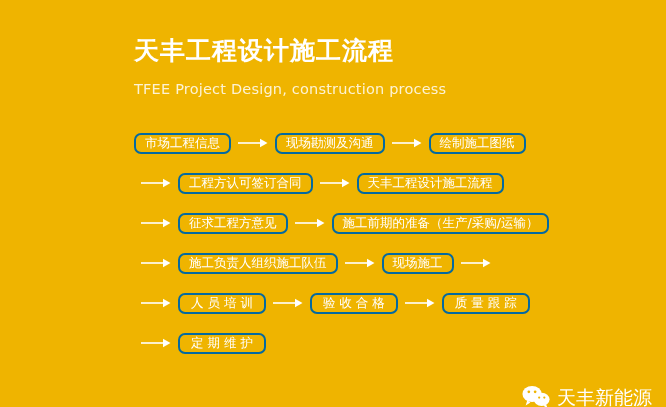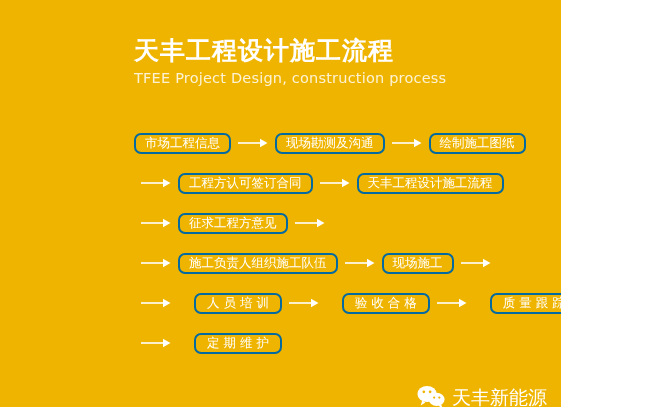--- a/index.html
+++ b/index.html
@@ -8,21 +8,21 @@
     padding: 0;
   }
   body {
     width: 666px;
     height: 407px;
     overflow: hidden;
     font-family: "DejaVu Sans", "Liberation Sans", sans-serif;
   }
   #slide {
     position: relative;
-    width: 561px;
+    width: 666px;
     height: 407px;
     background: #efb400;
     overflow: hidden;
     box-sizing: border-box;
   }
 
   
   #header {
     position: absolute;
     left: 134px;
@@ -31,21 +31,21 @@
   }
   #main-title {
     font-size: 25px;
     font-weight: bold;
     color: #ffffff;
     letter-spacing: 1px;
     line-height: 34px;
     white-space: nowrap;
   }
   #sub-title {
-    margin-top: 1px;
+    margin-top: 12px;
     font-size: 14.5px;
     font-weight: normal;
     color: #fdf3d4;
     letter-spacing: 0.2px;
     line-height: 18px;
     white-space: nowrap;
   }
 
   
   #flow {
@@ -71,21 +71,21 @@
     padding: 0 9px;
     border: 2px solid #0369a1;
     border-radius: 7px;
     background: transparent;
     color: #ffffff;
     font-size: 12.5px;
     line-height: 1;
     box-sizing: border-box;
     white-space: nowrap;
   }
-  .pill.spaced-inner { padding: 0 11px; margin-left: 16px; }
+  .pill.spaced-inner { padding: 0 11px; }
 
   
   .arrow {
     display: inline-flex;
     align-items: center;
     width: 30px;
     height: 12px;
     margin: 0 7px;
     flex: 0 0 auto;
   }
@@ -165,20 +165,21 @@
             <path d="M22 1.8 L29.5 6 L22 10.2 Z" fill="#ffffff"></path>
           </svg>
         </span>
         <span class="pill">征求工程方意见</span>
         <span class="arrow">
           <svg viewBox="0 0 30 12" width="30" height="12">
             <line x1="0" y1="6" x2="24" y2="6" stroke="#ffffff" stroke-width="1.6"></line>
             <path d="M22 1.8 L29.5 6 L22 10.2 Z" fill="#ffffff"></path>
           </svg>
         </span>
+        <span class="pill">施工前期的准备（生产/采购/运输）</span>
       </div>
       <div class="flow-row">
         <span class="arrow">
           <svg viewBox="0 0 30 12" width="30" height="12">
             <line x1="0" y1="6" x2="24" y2="6" stroke="#ffffff" stroke-width="1.6"></line>
             <path d="M22 1.8 L29.5 6 L22 10.2 Z" fill="#ffffff"></path>
           </svg>
         </span>
         <span class="pill">施工负责人组织施工队伍</span>
         <span class="arrow">

